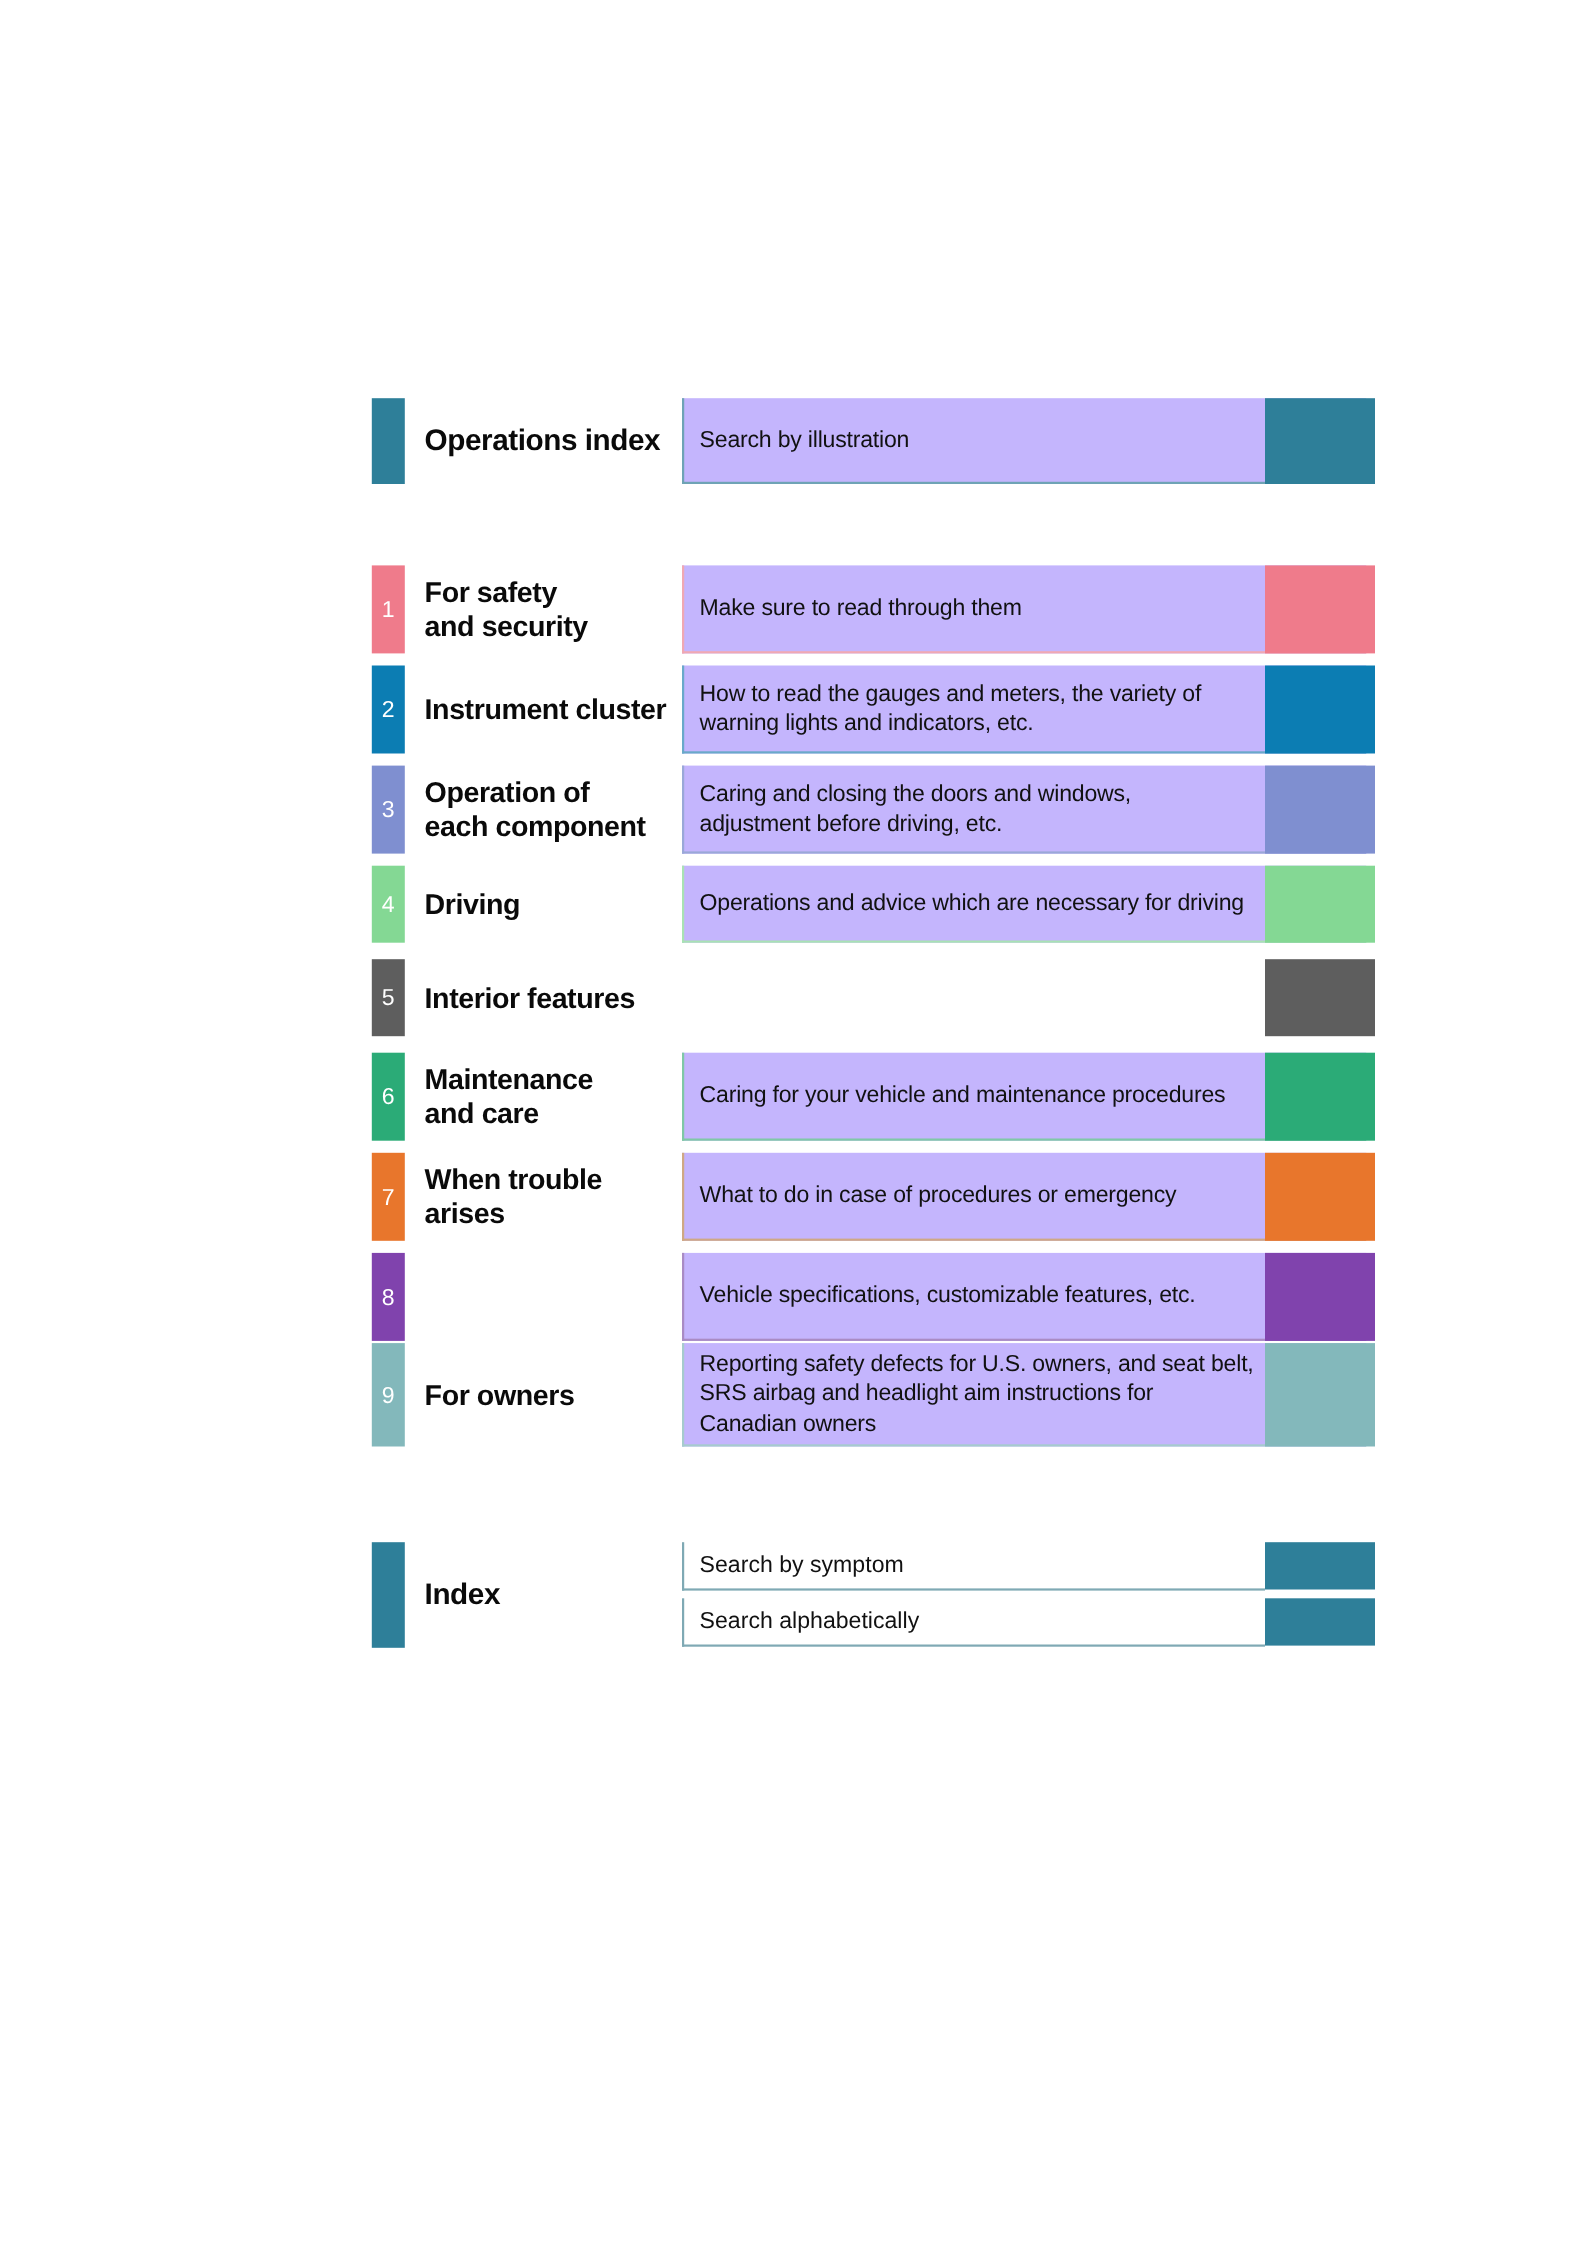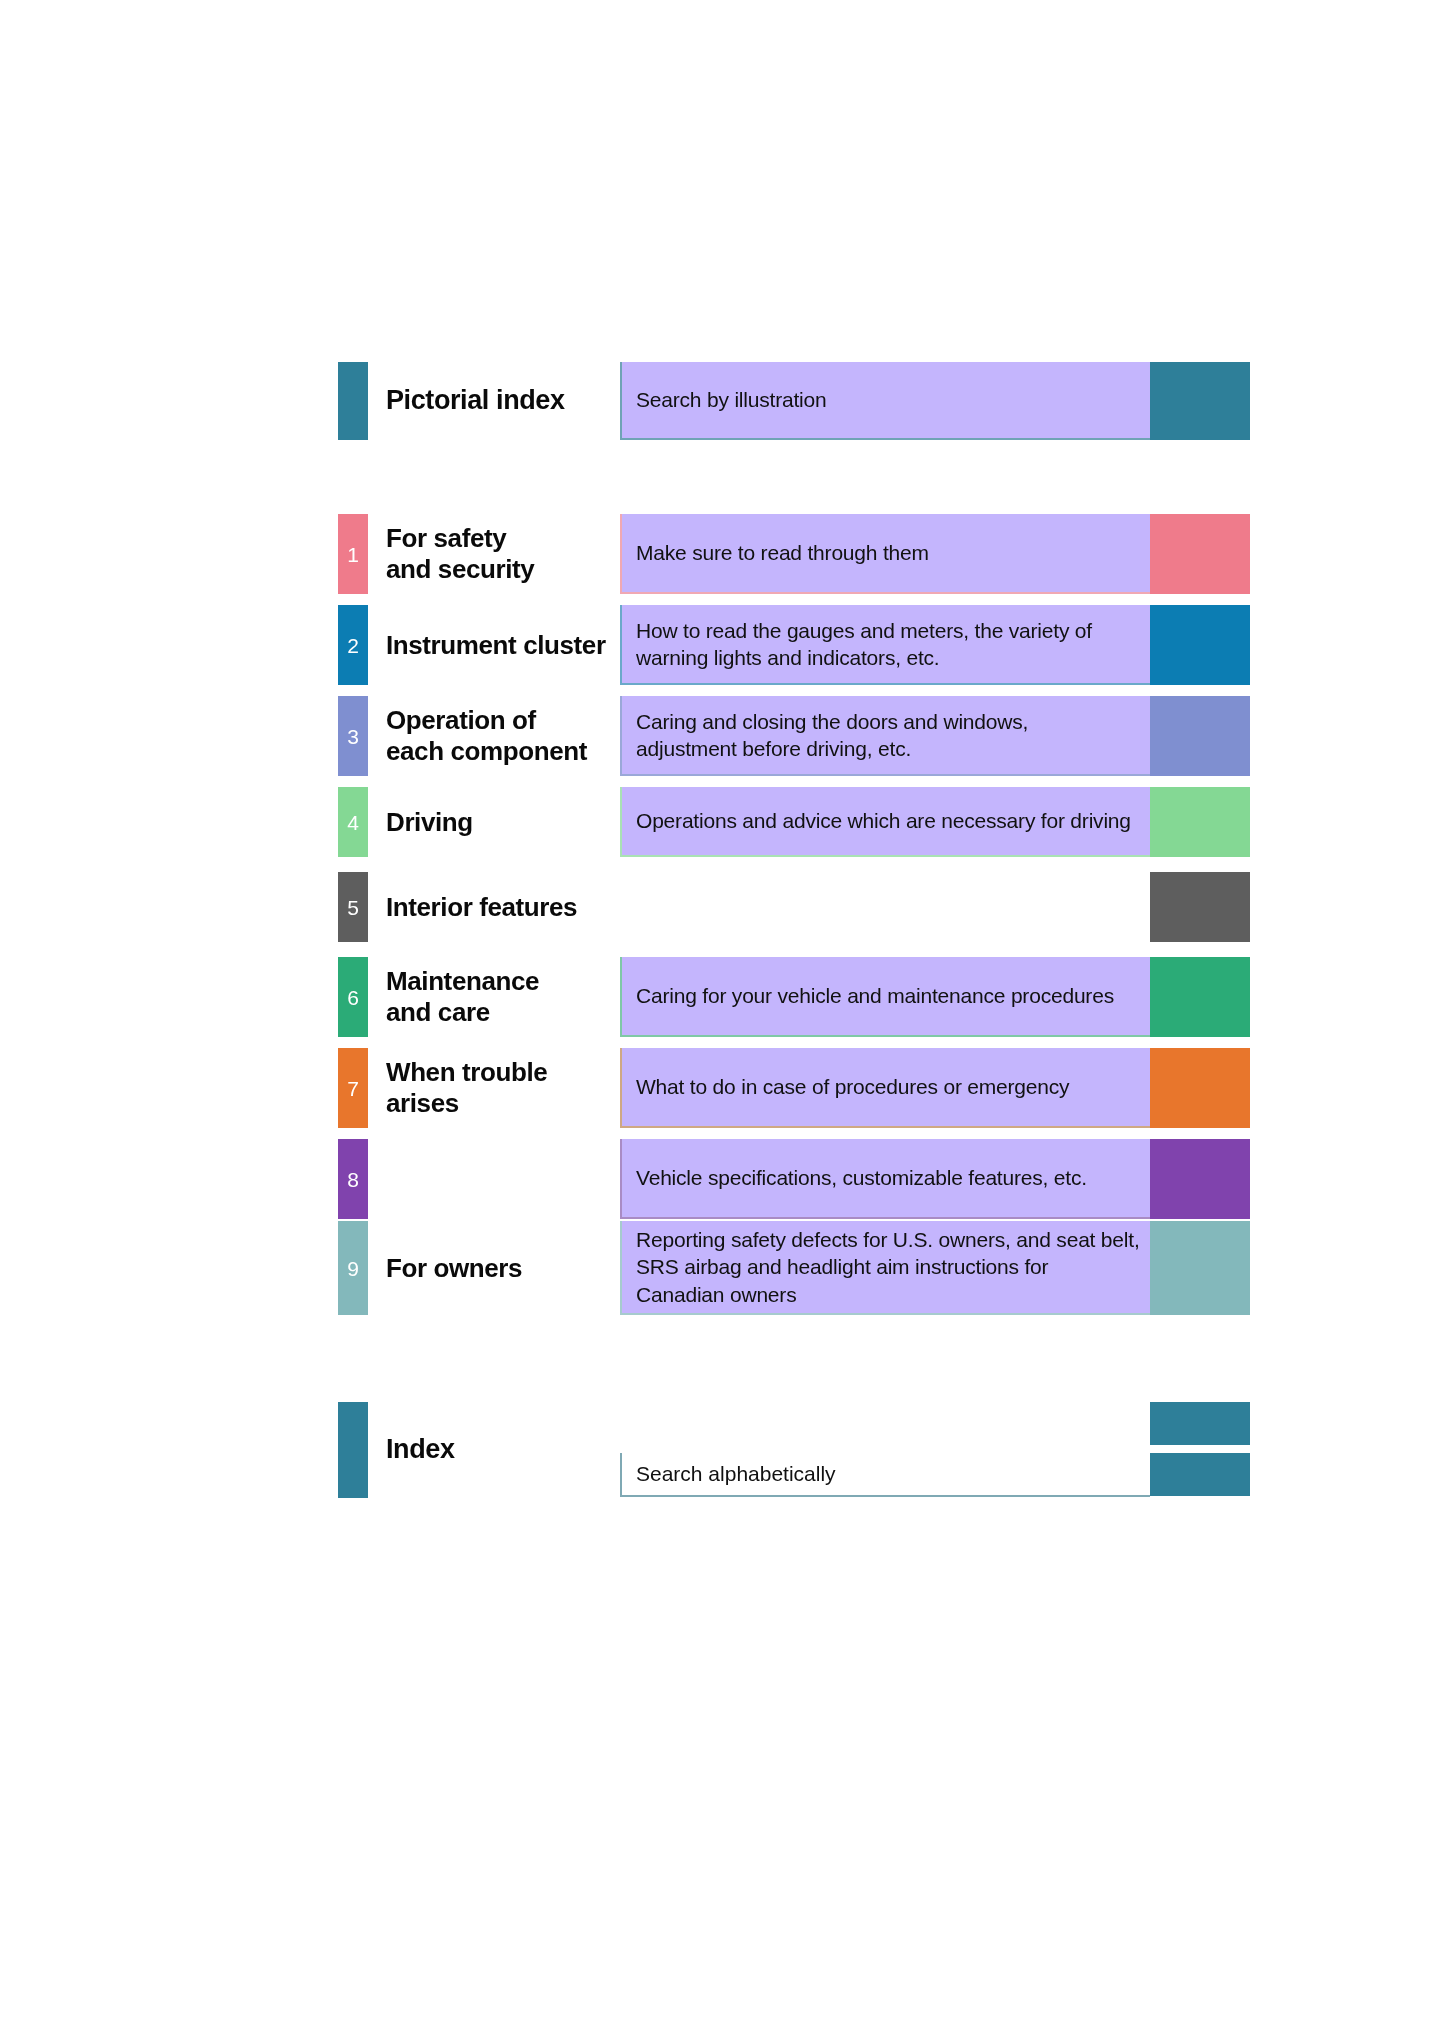--- a/index.html
+++ b/index.html
@@ -158,21 +158,21 @@
 </style>
 </head>
 <body>
 
 <div id="page">
 
   <div class="toc-row" id="row-pictorial">
     <div class="tab" style="background: rgb(46, 127, 153);">
       <span></span>
     </div>
-    <div class="title">Pictorial index</div>
+    <div class="title">Operations index</div>
     <div class="desc" style="border-left-color: rgb(111, 163, 181); border-bottom-color: rgb(111, 163, 181);">Search by illustration</div>
     <div class="swatch" style="background: rgb(46, 127, 153);"></div>
   </div>
 
   <div id="rows-container">
       <div class="toc-row" style="top: 514px; height: 80px;">
         <div class="tab" style="height: 80px; background: rgb(239, 123, 139);">
           <span>1</span>
         </div>
         <div class="title">For safety
@@ -250,20 +250,21 @@
         <div class="swatch" style="height: 94px; background: rgb(131, 184, 187);"></div>
       </div>
     </div>
 
   <div class="toc-row" id="row-index">
     <div class="tab" style="background: rgb(46, 127, 153);">
       <span></span>
     </div>
     <div class="title">Index</div>
     <div class="desc-stack">
+      <div class="desc-sub first" style="border-left-color: rgb(127, 169, 180); border-bottom-color: rgb(127, 169, 180);">Search by symptom</div>
       <div class="desc-sub second" style="border-left-color: rgb(127, 169, 180); border-bottom-color: rgb(127, 169, 180);">Search alphabetically</div>
     </div>
     <div class="swatch-stack">
       <div class="swatch-sub first" style="background: rgb(46, 127, 153);"></div>
       <div class="swatch-sub second" style="background: rgb(46, 127, 153);"></div>
     </div>
   </div>
 
 </div>
 

